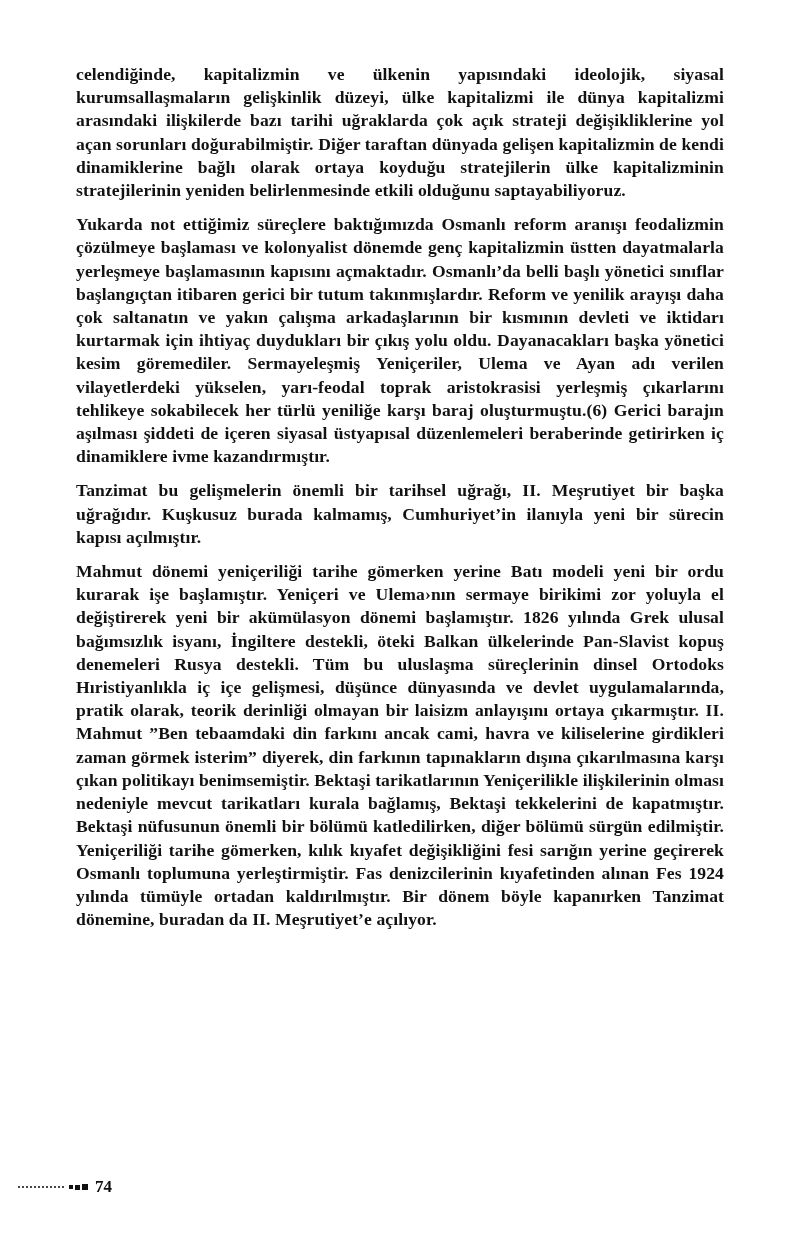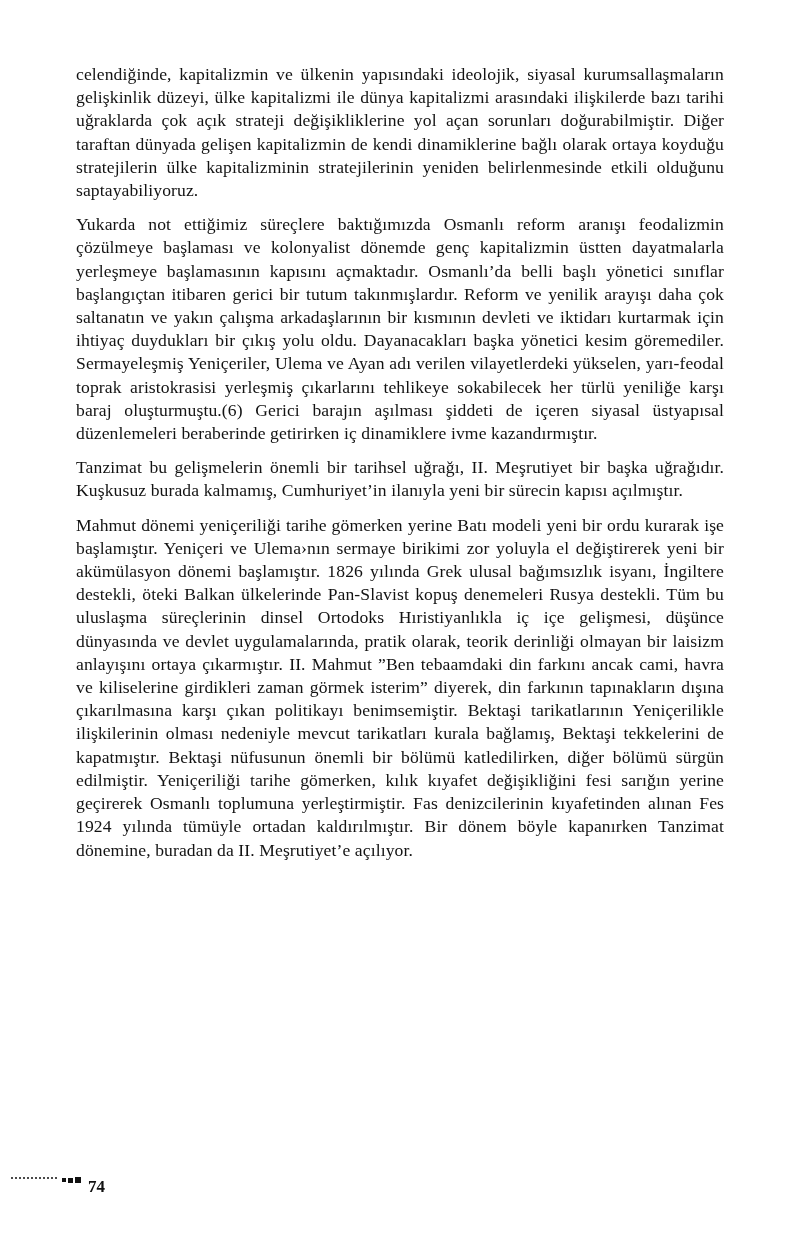--- a/index.html
+++ b/index.html
@@ -24,27 +24,28 @@
   }
   .text-block p {
     margin: 0 0 11px 0;
     font-size: 17.6px;
     line-height: 23.2px;
     text-align: justify;
     text-justify: inter-word;
     hyphens: auto;
     -webkit-hyphens: auto;
     letter-spacing: 0.1px;
+    font-weight: bold;
   }
   .page-footer {
     position: absolute;
-    left: 11px;
+    left: 18px;
     bottom: 44px;
     display: flex;
-    align-items: flex-start;
+    align-items: center;
   }
   .footer-dots {
     width: 46px;
     height: 0;
     border-bottom: 2px dotted #4a4a4a;
     margin-right: 5px;
   }
   .footer-squares {
     display: flex;
     align-items: center;

